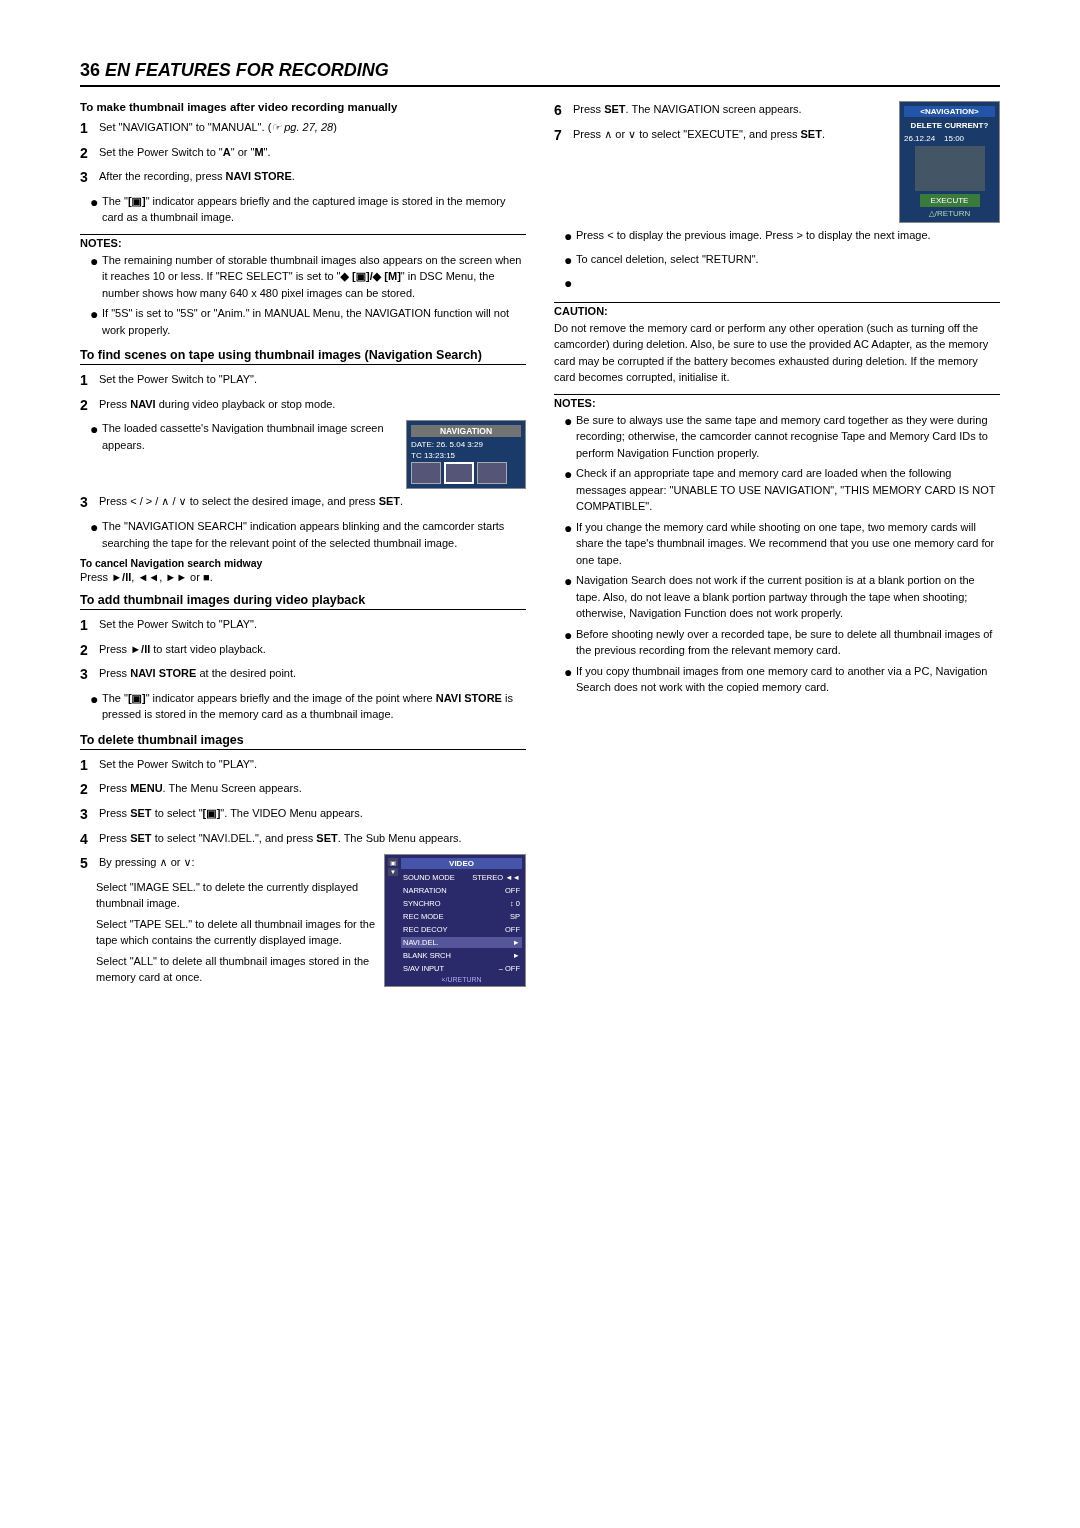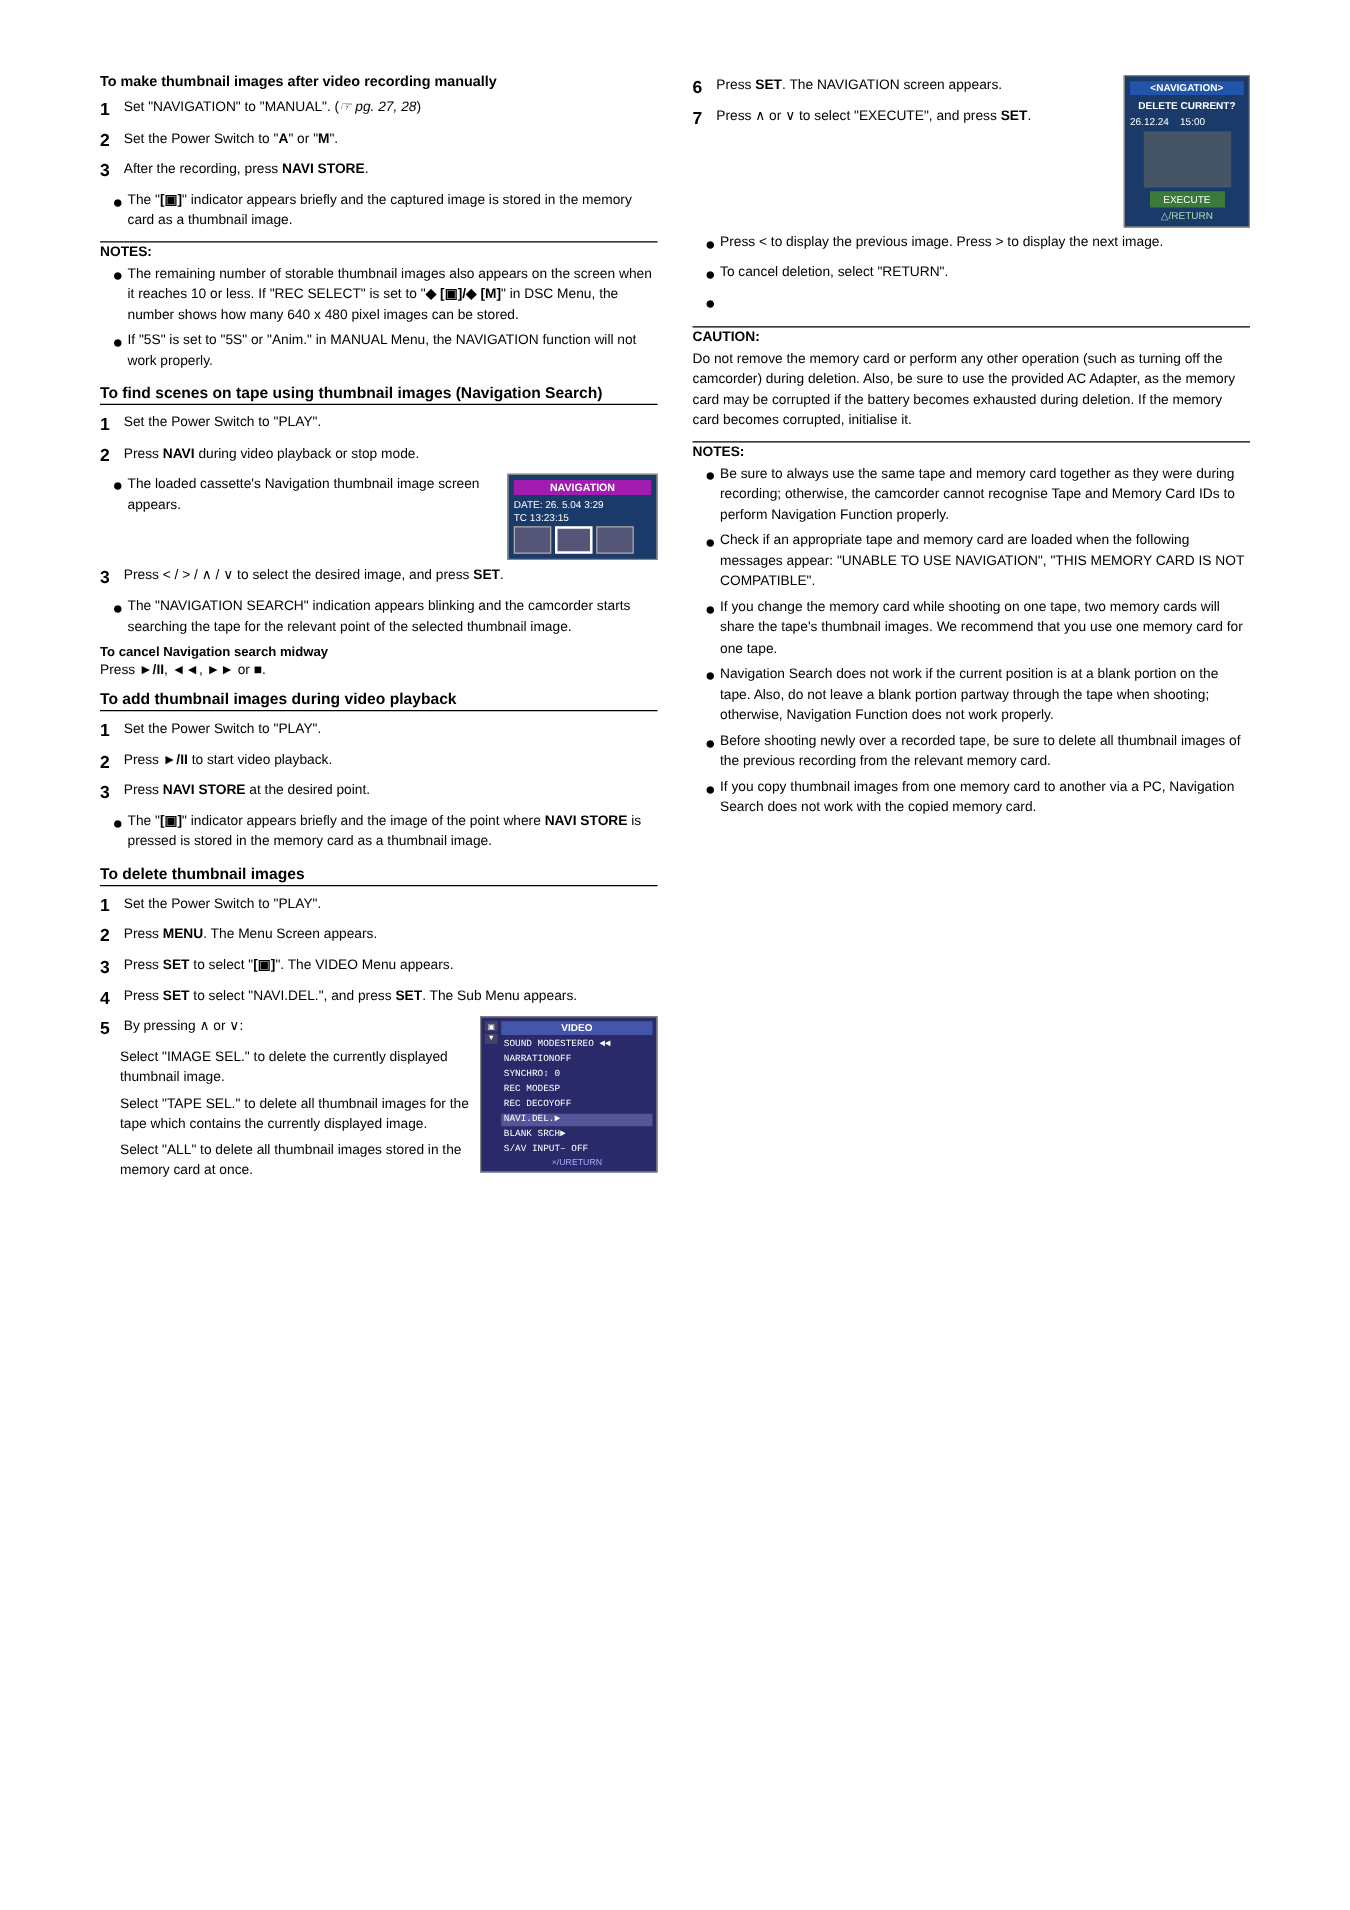--- a/index.html
+++ b/index.html
@@ -106,21 +106,21 @@
       background: #1a3a6a;
       color: #fff;
       font-size: 9px;
       width: 120px;
       padding: 4px;
       float: right;
       margin-left: 8px;
       margin-bottom: 4px;
     }
     .nav-screen .nav-title {
-      background: #a21caf;
+      background: #737373;
       text-align: center;
       font-size: 8.5px;
       padding: 1px 2px;
       margin-bottom: 3px;
       font-weight: bold;
     }
     .nav-screen .nav-date {
       font-size: 8px;
       margin-bottom: 2px;
     }
@@ -189,24 +189,24 @@
     .video-menu .vm-title {
       background: #4455aa;
       text-align: center;
       font-size: 8px;
       padding: 1px;
       margin-bottom: 3px;
       font-weight: bold;
     }
     .video-menu .vm-row {
       display: flex;
+      justify-content: space-between;
       font-size: 7.5px;
       margin-bottom: 2px;
       padding: 1px 2px;
-      font-family: Liberation Mono, monospace;
     }
     .video-menu .vm-row.highlight {
       background: #555599;
     }
     .vm-icon-col {
       display: flex;
       flex-direction: column;
       gap: 2px;
       margin-right: 3px;
     }
@@ -238,20 +238,27 @@
       font-weight: bold;
       font-size: 10.5px;
       margin-bottom: 2px;
     }
   </style>
 </head>
 <body>
 
 <div>
 
+  <div class="page-header">
+    <h1>
+      <span class="en">36</span>
+      <span> EN </span>
+      <i><span>FEATURES FOR RECORDING</span></i>
+    </h1>
+  </div>
 
   <div class="two-col">
 
     <div class="col-left">
 
       <div>
         <div class="section-title">To make thumbnail images after video recording manually</div>
 
         <div class="step">
           <span class="step-num">1</span>

